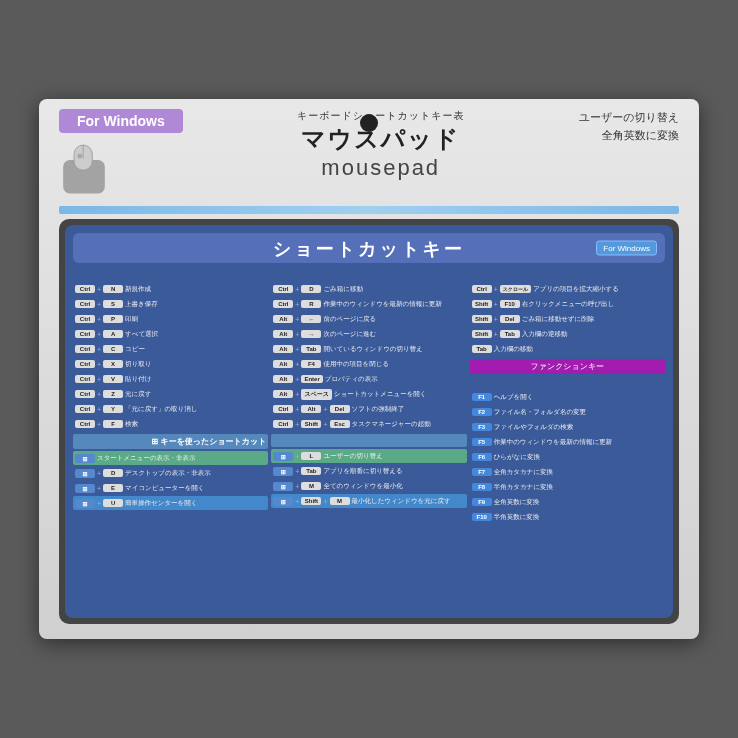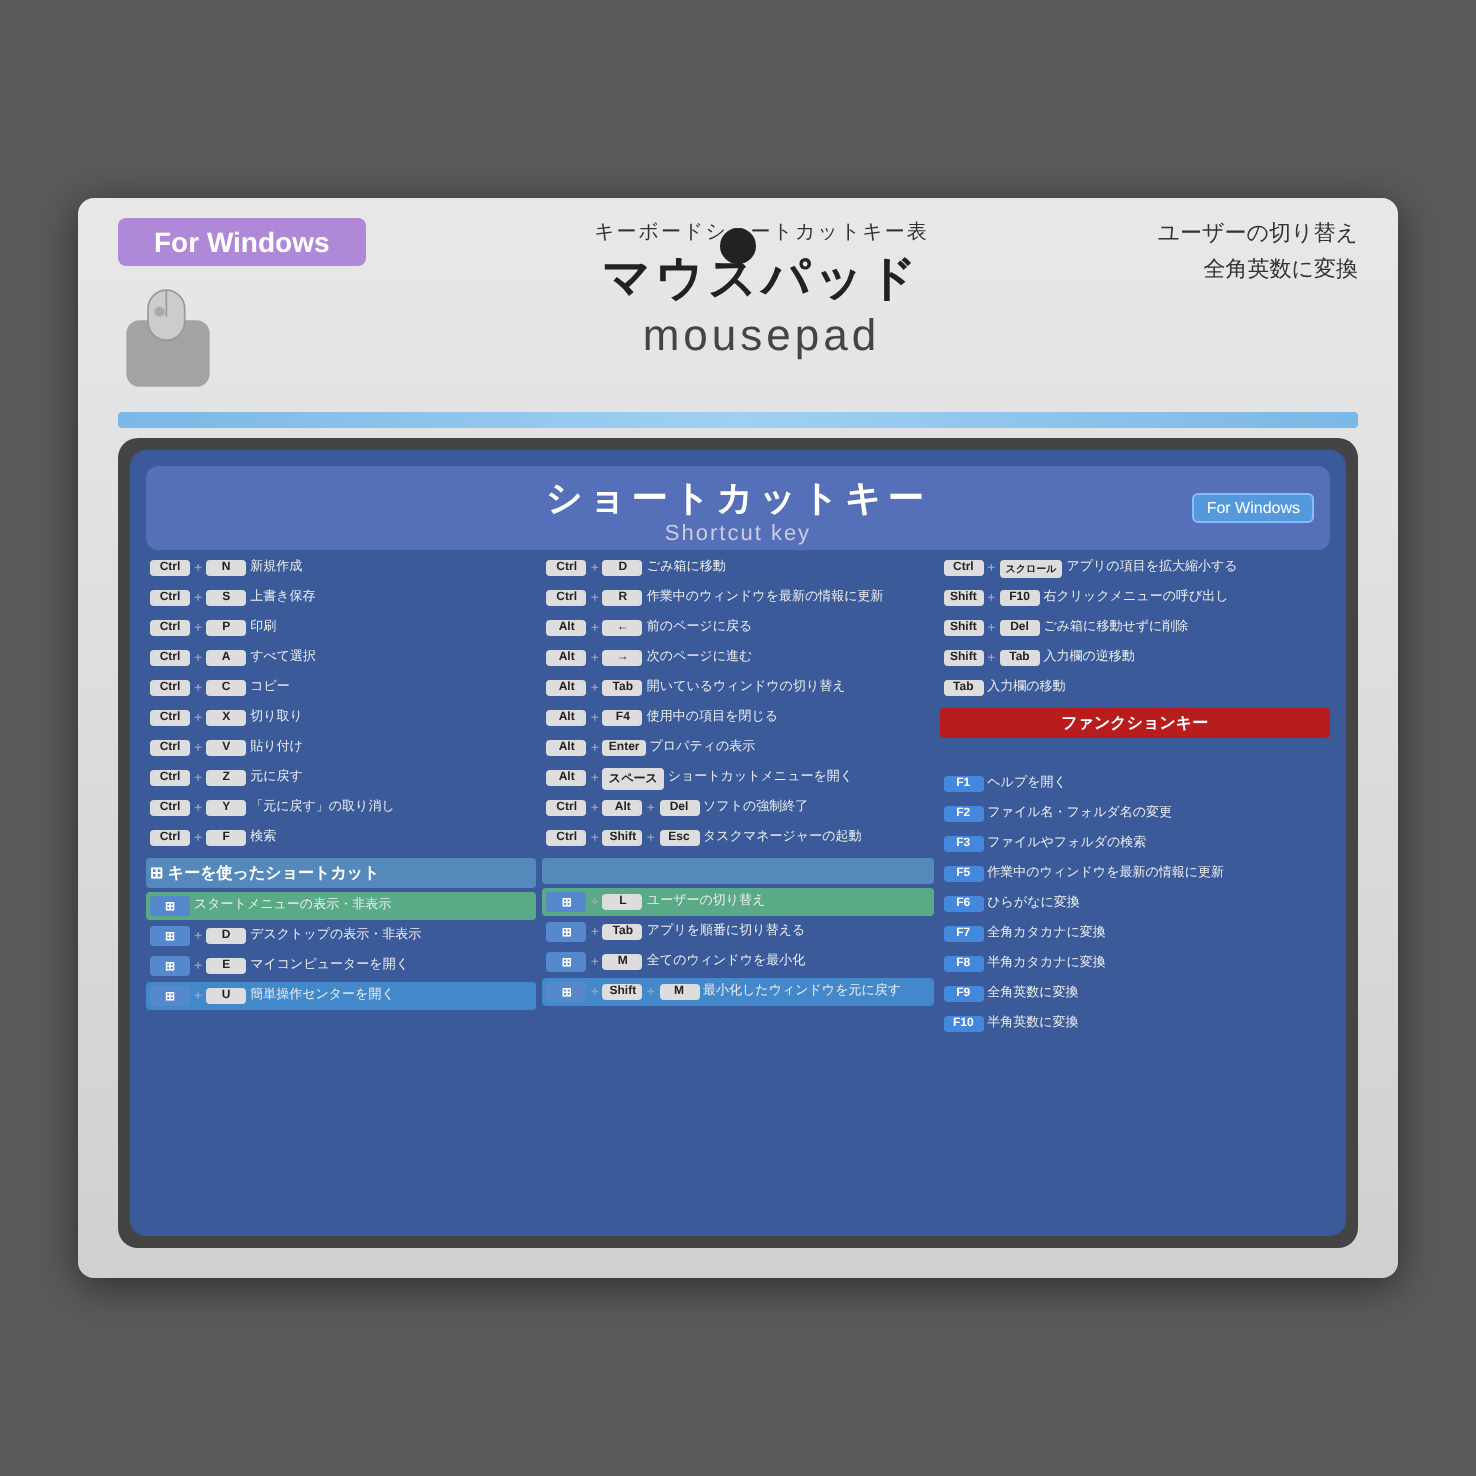--- a/index.html
+++ b/index.html
@@ -114,21 +114,21 @@
       background: #3a5a9a;
       border-radius: 8px;
       padding: 8px;
       overflow: hidden;
     }
     .pad-header {
       text-align: center;
       background: #5570b8;
       border-radius: 6px;
       padding: 4px 0 2px;
-      margin-bottom: 2px;
+      margin-bottom: 19px;
       position: relative;
     }
     .pad-header-title {
       font-size: 18px;
       color: white;
       font-weight: bold;
       letter-spacing: 3px;
     }
     .pad-header-sub {
       font-size: 11px;
@@ -196,32 +196,32 @@
     .plus-sign {
       color: #aac;
       font-size: 7px;
     }
     .key-desc {
       color: #eee;
       font-size: 6.5px;
       line-height: 1.1;
     }
     .func-header {
-      background: #b91c1c;
+      background: #a21caf;
       text-align: center;
       padding: 2px;
       border-radius: 2px;
       font-size: 8px;
       color: white;
-      font-weight: bold;
+      font-weight: normal;
       margin: 2px 0 15px;
     }
     .win-section-header {
       background: #5588bb;
-      text-align: left;
+      text-align: right;
       padding: 2px;
       border-radius: 2px;
       font-size: 8px;
       color: white;
       font-weight: bold;
       margin: 2px 0 1px;
     }
   </style>
 </head>
 <body>
@@ -256,21 +256,20 @@
     </div>
   </div>
 
   <div class="plastic-strip"></div>
 
   <div class="mousepad-wrap">
     <div class="mousepad">
 
       <div class="pad-header">
         <div class="pad-header-title">ショートカットキー</div>
-        <div class="pad-header-sub">Shortcut key</div>
         <div class="fw-badge-pad">For Windows</div>
       </div>
 
       <div class="pad-content">
 
         <div class="col">
           <div class="shortcut-row">
             <span class="key-badge">Ctrl</span>
             <span class="plus-sign">+</span>
             <span class="key-badge">N</span>

